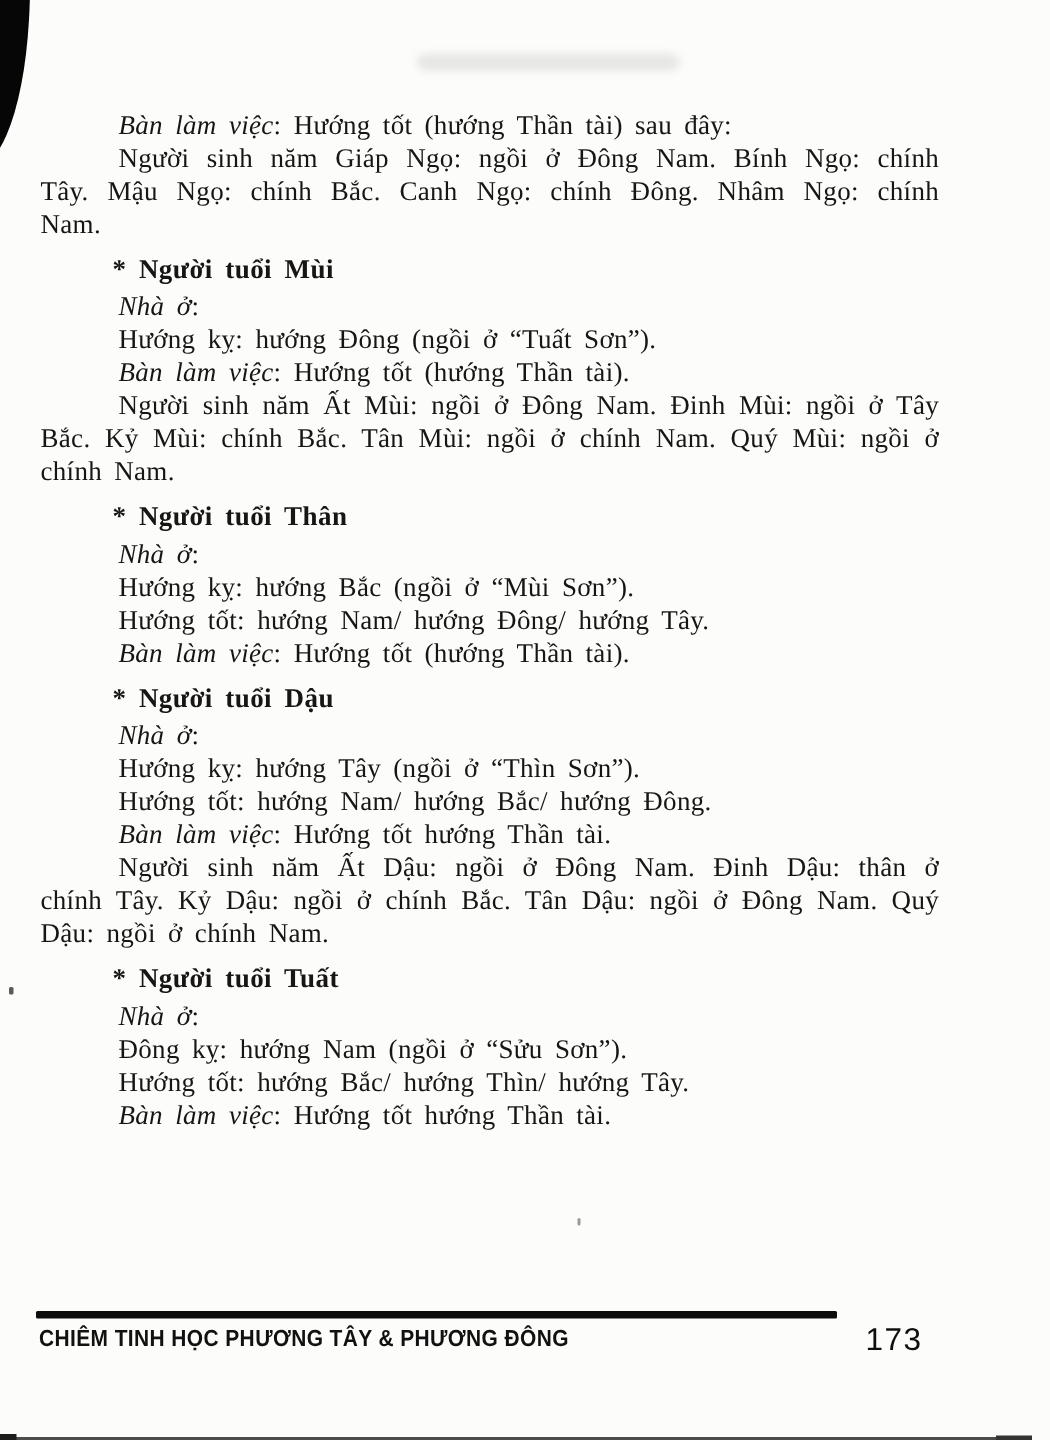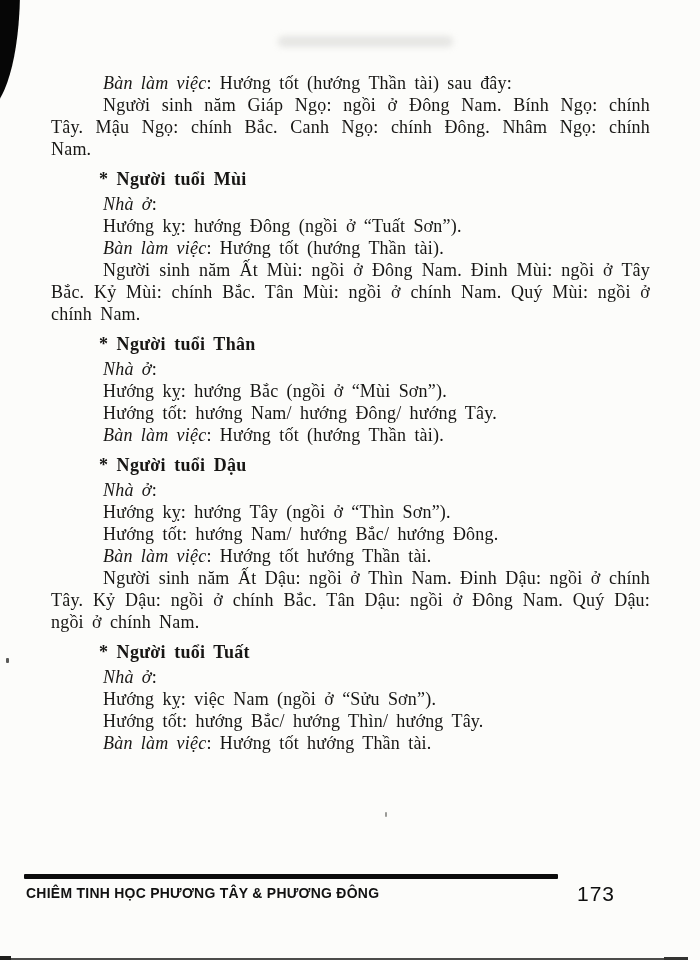--- a/index.html
+++ b/index.html
@@ -32,21 +32,21 @@
   .bottom-edge{
     position:absolute;left:2px;bottom:0;width:682px;height:2px;background:#4c4c4a;
   }
   .bottom-nub-l{position:absolute;left:0;bottom:0;width:11px;height:4px;background:#1e1e1c;}
   .bottom-nub-r{position:absolute;left:664px;bottom:0;width:24px;height:3px;background:#333331;}
 
   
   .bodytext{
     position:absolute;left:27px;top:72px;width:599px;
     font-size:18px;line-height:22px;color:#171614;
-    letter-spacing:0.2px;word-spacing:3.5px;margin-left:24px;
+    letter-spacing:0.2px;word-spacing:3.5px;
   }
   .bodytext p{margin:0;}
   .line{text-indent:52px;text-align:left;}
   .para{text-indent:52px;text-align:justify;}
   .heading{
     font-weight:bold;text-indent:48px;
     margin-top:8px !important;margin-bottom:3px !important;
     letter-spacing:0.3px;
   }
   .it{font-style:italic;}
@@ -94,25 +94,25 @@
     <p class="line"><span class="it">Nhà ở</span><span>:</span></p>
     <p class="line">Hướng kỵ: hướng Bắc (ngồi ở “Mùi Sơn”).</p>
     <p class="line">Hướng tốt: hướng Nam/ hướng Đông/ hướng Tây.</p>
     <p class="line"><span class="it">Bàn làm việc</span><span>: Hướng tốt (hướng Thần tài).</span></p>
 
     <p class="heading">* Người tuổi Dậu</p>
     <p class="line"><span class="it">Nhà ở</span><span>:</span></p>
     <p class="line">Hướng kỵ: hướng Tây (ngồi ở “Thìn Sơn”).</p>
     <p class="line">Hướng tốt: hướng Nam/ hướng Bắc/ hướng Đông.</p>
     <p class="line"><span class="it">Bàn làm việc</span><span>: Hướng tốt hướng Thần tài.</span></p>
-    <p class="para">Người sinh năm Ất Dậu: ngồi ở Thìn Nam. Đinh Dậu: ngồi ở chính Tây. Kỷ Dậu: ngồi ở chính Bắc. Tân Dậu: ngồi ở Đông Nam. Quý Dậu: ngồi ở chính Nam.</p>
+    <p class="para">Người sinh năm Ất Dậu: ngồi ở Đông Nam. Đinh Dậu: thân ở chính Tây. Kỷ Dậu: ngồi ở chính Bắc. Tân Dậu: ngồi ở Đông Nam. Quý Dậu: ngồi ở chính Nam.</p>
 
     <p class="heading">* Người tuổi Tuất</p>
     <p class="line"><span class="it">Nhà ở</span><span>:</span></p>
-    <p class="line">Hướng kỵ: việc Nam (ngồi ở “Sửu Sơn”).</p>
+    <p class="line">Đông kỵ: hướng Nam (ngồi ở “Sửu Sơn”).</p>
     <p class="line">Hướng tốt: hướng Bắc/ hướng Thìn/ hướng Tây.</p>
     <p class="line"><span class="it">Bàn làm việc</span><span>: Hướng tốt hướng Thần tài.</span></p>
 
   </main>
 
   <div class="footer-rule"></div>
   <div class="footer-title">CHIÊM TINH HỌC PHƯƠNG TÂY &amp; PHƯƠNG ĐÔNG</div>
   <div class="page-number">173</div>
 
   <div class="bottom-edge"></div>

